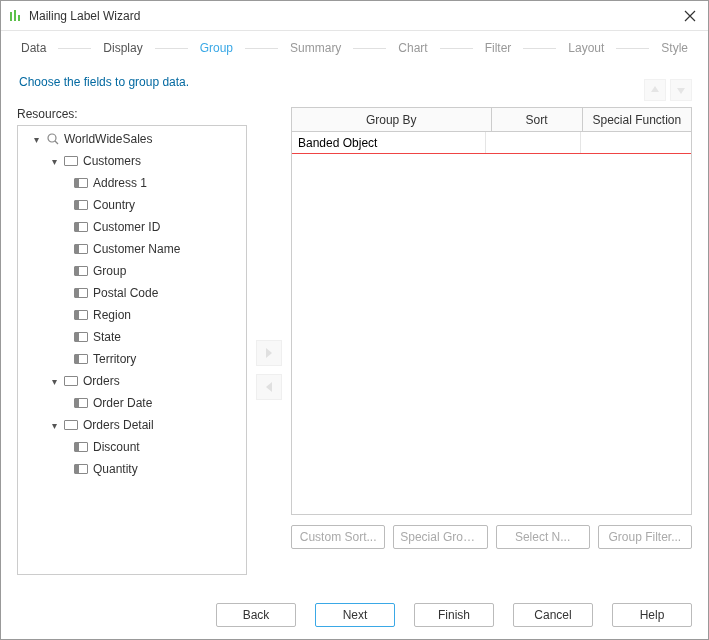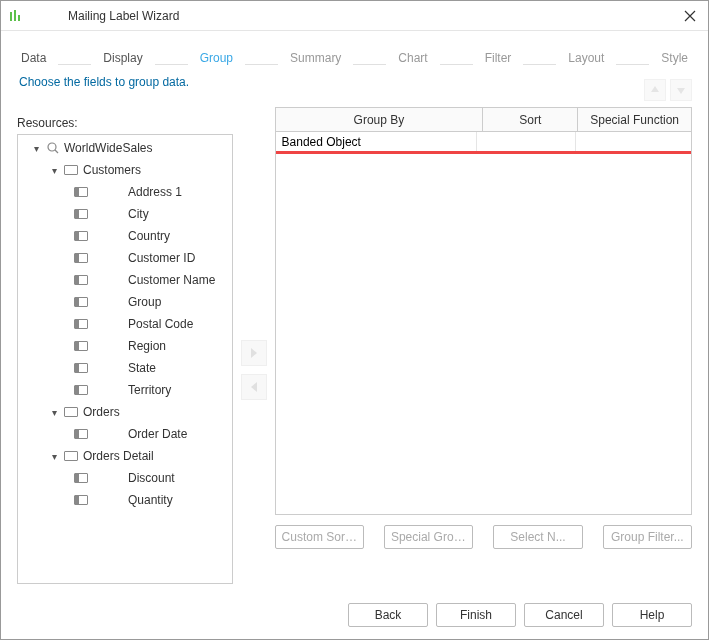--- a/index.html
+++ b/index.html
@@ -1,50 +1,50 @@
 <!DOCTYPE html>
 <html><head>
 <meta charset="utf-8">
 <style>
 * { box-sizing: border-box; margin: 0; padding: 0; font-family: "Segoe UI", Tahoma, sans-serif; }
 body { background: #fff; width: 709px; height: 640px; border: 1px solid #999; overflow: hidden; position: relative; }
 
 
-.titlebar { display: flex; align-items: center; height: 30px; padding: 0 8px; border-bottom: 1px solid #e5e5e5; gap: 39px; }
+.titlebar { display: flex; align-items: center; height: 30px; padding: 0 8px; border-bottom: 1px solid #e5e5e5; }
 .titlebar .app-icon { display: inline-flex; margin-right: 6px; }
 .titlebar .title { font-size: 12px; color: #333; flex: 1; }
 .titlebar .close { width: 20px; height: 20px; display: flex; align-items: center; justify-content: center; cursor: pointer; }
 .titlebar .close svg { width: 12px; height: 12px; }
 
 
-.steps { height: 34px; display: flex; align-items: flex-end; padding: 0 16px; }
+.steps { height: 34px; display: flex; align-items: center; padding: 0 16px; }
 .step { font-size: 12px; color: #999; padding: 0 4px; cursor: pointer; }
 .step.active { color: #3aa8e6; }
 .step.done { color: #555; }
 .step-line { flex: 1; height: 1px; background: #e0e0e0; margin: 0 8px; }
 
 
 .instruction { font-size: 12px; color: #0369a1; padding: 10px 18px 18px 18px; }
 
 
 .main { display: flex; padding: 0 16px; height: 486px; }
 
 
-.resources { width: 230px; display: flex; flex-direction: column; justify-content: center; }
+.resources { width: 230px; display: flex; flex-direction: column; }
 .resources-label { font-size: 12px; color: #333; padding-bottom: 4px; }
 .tree-container { border: 1px solid #ccc; height: 450px; overflow-y: scroll; overflow-x: scroll; position: relative; }
 .tree { font-size: 12px; color: #333; padding: 2px 0; }
 .tree-row { display: flex; align-items: center; height: 22px; padding-left: 4px; white-space: nowrap; cursor: default; }
 .tree-row .twisty { width: 10px; font-size: 10px; color: #555; margin-right: 2px; cursor: pointer; }
 .tree-row .field-icon { width: 14px; height: 10px; border: 1px solid #888; border-radius: 1px; margin-right: 5px; background: linear-gradient(to right, #888 0%, #888 35%, #fff 35%, #fff 100%); }
 .tree-row .table-icon { width: 14px; height: 10px; border: 1px solid #888; border-radius: 1px; margin-right: 5px; }
 .tree-row .search-icon { width: 14px; height: 14px; margin-right: 4px; display: inline-flex; align-items: center; justify-content: center; }
 .indent-1 { padding-left: 16px; }
 .indent-2 { padding-left: 34px; }
-.indent-3 { padding-left: 56px; gap: 35px; }
+.indent-3 { padding-left: 56px; }
 
 
 .tree-container::-webkit-scrollbar { width: 16px; height: 16px; }
 .tree-container::-webkit-scrollbar-track { background: #f0f0f0; }
 .tree-container::-webkit-scrollbar-thumb { background: #c8c8c8; border: 2px solid #f0f0f0; }
 
 
 .arrows { width: 44px; display: flex; flex-direction: column; align-items: center; justify-content: center; gap: 8px; padding-top: 40px; }
 .arrow-btn { width: 26px; height: 26px; background: #f5f5f5; border: 1px solid #e5e5e5; display: flex; align-items: center; justify-content: center; cursor: pointer; }
 .arrow-btn svg { width: 12px; height: 12px; }
@@ -54,32 +54,32 @@
 .rightpane { flex: 1; display: flex; flex-direction: column; position: relative; }
 .updown-btns { position: absolute; right: 0; top: -28px; display: flex; gap: 4px; }
 .updown-btns .arrow-btn { width: 22px; height: 22px; opacity: 0.5; }
 .grid-container { border: 1px solid #ccc; height: 408px; overflow: hidden; font-size: 12px; }
 .grid-header { display: flex; background: #fafafa; height: 24px; align-items: center; border-bottom: 1px solid #ccc; }
 .gh { border-right: 1px solid #ccc; text-align: center; color: #333; display: flex; align-items: center; justify-content: center; height: 100%; }
 .gh:last-child { border-right: none; }
 .gh1 { flex: 2.2; }
 .gh2 { flex: 1; }
 .gh3 { flex: 1.2; }
-.grid-body .grow { display: flex; height: 22px; align-items: center; border-bottom: 3px solid #ef4444; }
+.grid-body .grow { display: flex; height: 22px; align-items: center; border-bottom: 1px solid #ef4444; }
 .gcell { border-right: 1px solid #e5e5e5; display: flex; align-items: center; height: 100%; padding: 0 6px; }
 .gcell:last-child { border-right: none; }
 .gc1 { flex: 2.2; }
 .gc2 { flex: 1; }
 .gc3 { flex: 1.2; }
 
-.sub-buttons { display: flex; gap: 20px; margin-top: 10px; }
+.sub-buttons { display: flex; gap: 8px; margin-top: 10px; }
 .sub-buttons .btn { flex: 1; }
 
 
-.footer { display: flex; justify-content: flex-end; gap: 8px; padding: 10px 16px; }
+.footer { display: flex; justify-content: flex-end; gap: 19px; padding: 10px 16px; }
 .btn { height: 24px; min-width: 80px; border: 1px solid #bbb; background: #fff; font-size: 12px; color: #333; cursor: pointer; border-radius: 2px; padding: 0 6px; white-space: nowrap; overflow: hidden; text-overflow: ellipsis; }
 .btn.primary { border-color: #3aa8e6; }
 .btn.disabled { color: #aaa; cursor: default; }
 
 </style>
 </head>
 <body>
 
 <div class="titlebar">
   <span class="app-icon">
@@ -138,24 +138,20 @@
           <span class="twisty">▾</span>
           <span class="table-icon"></span>
           <span>Customers</span>
         </div>
         <div class="tree-row indent-3">
             <span class="field-icon"></span>
             <span>Address 1</span>
           </div>
         <div class="tree-row indent-3">
             <span class="field-icon"></span>
-            <span>City</span>
-          </div>
-        <div class="tree-row indent-3">
-            <span class="field-icon"></span>
             <span>Country</span>
           </div>
         <div class="tree-row indent-3">
             <span class="field-icon"></span>
             <span>Customer ID</span>
           </div>
         <div class="tree-row indent-3">
             <span class="field-icon"></span>
             <span>Customer Name</span>
           </div>
@@ -253,16 +249,17 @@
       <button class="btn disabled">Special Group...</button>
       <button class="btn disabled">Select N...</button>
       <button class="btn disabled">Group Filter...</button>
     </div>
   </div>
 
 </div>
 
 <div class="footer">
   <button class="btn">Back</button>
+  <button class="btn primary">Next</button>
   <button class="btn">Finish</button>
   <button class="btn">Cancel</button>
   <button class="btn">Help</button>
 </div>
 
 </body></html>

